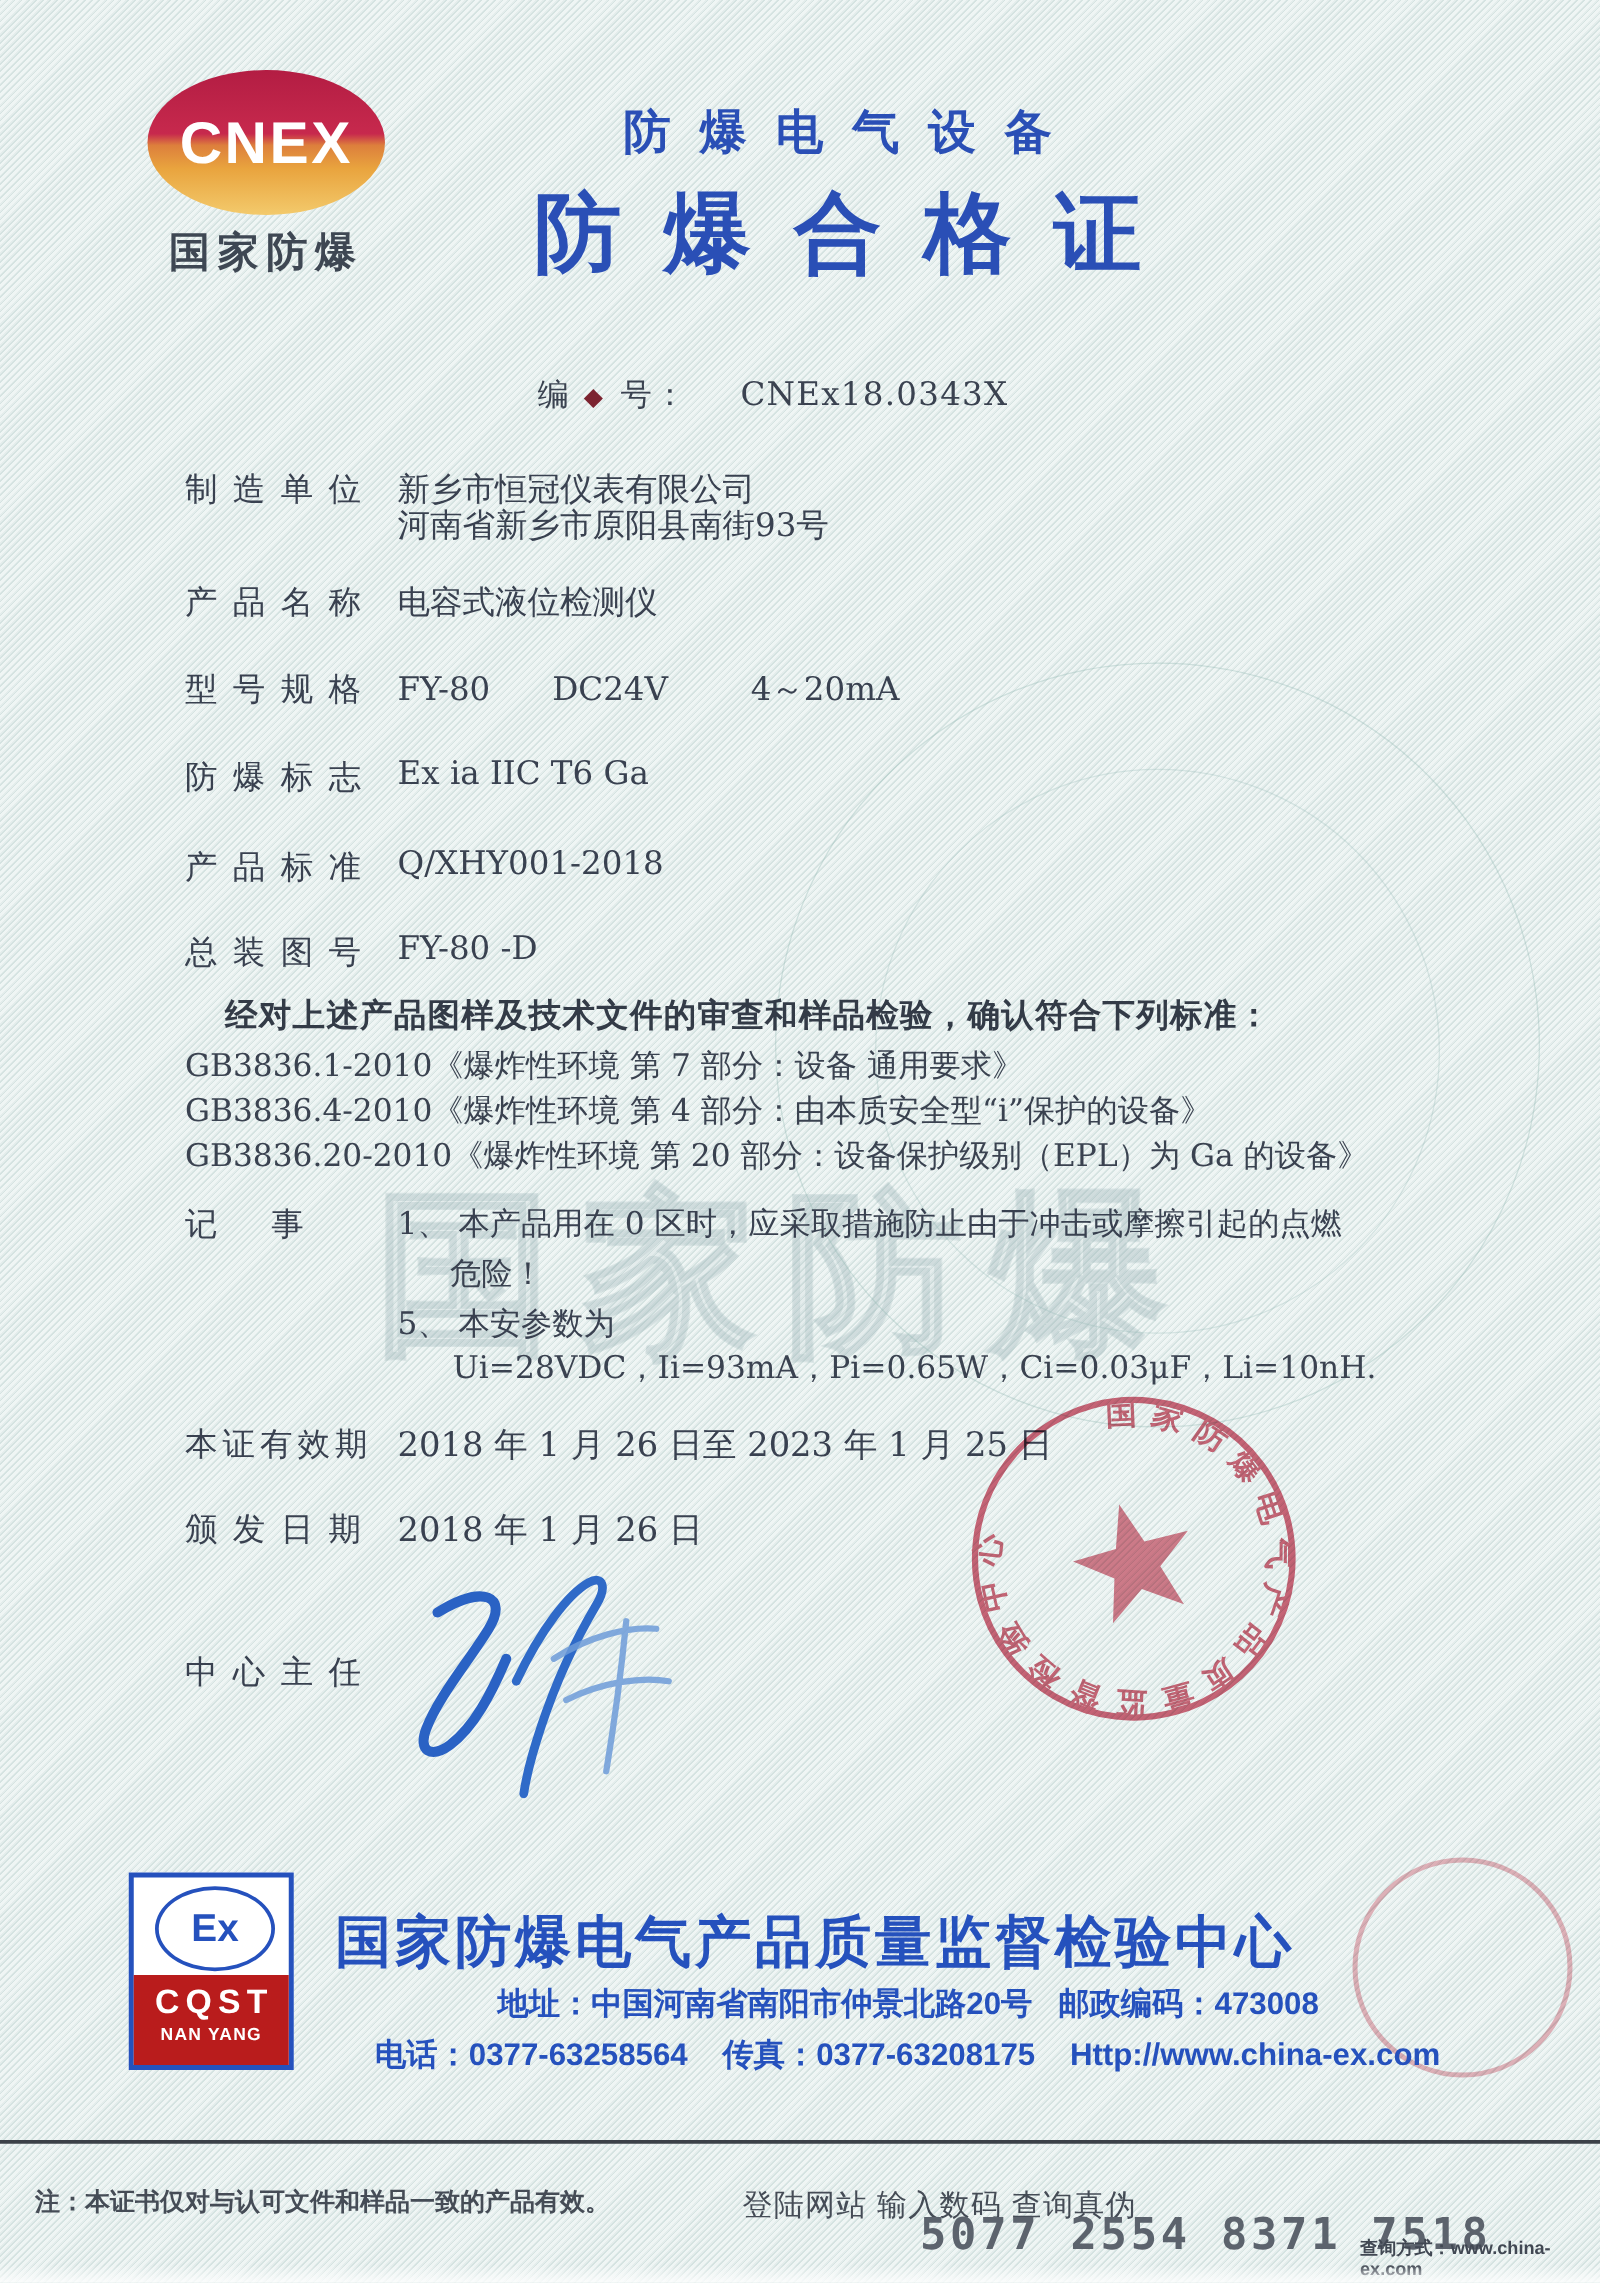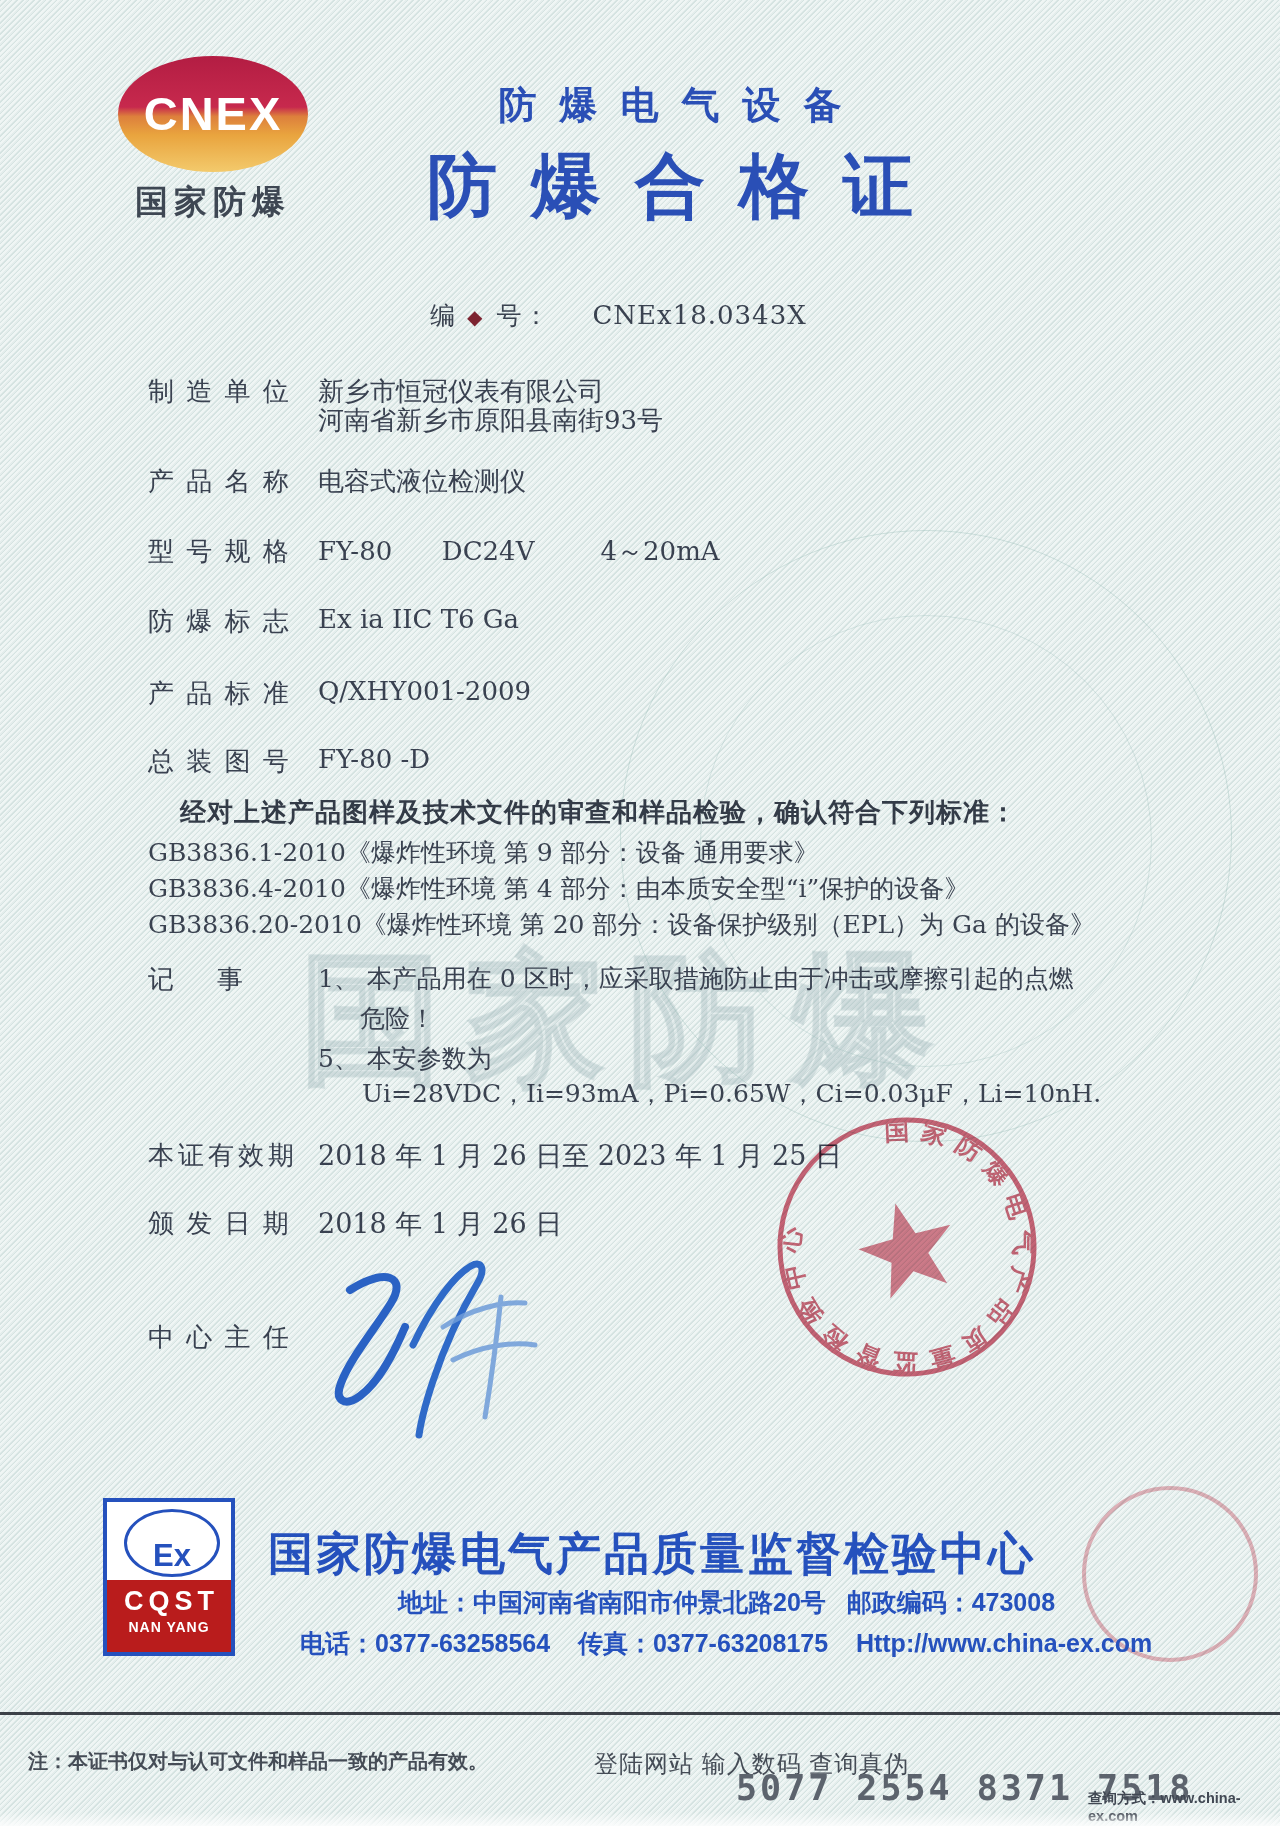--- a/index.html
+++ b/index.html
@@ -47,21 +47,21 @@
   .std-intro{left:148px;top:795px;font-size:26px;font-weight:600;color:#333b47;letter-spacing:1px;margin-left:32px;}
   .std{left:148px;font-size:25px;color:#3a4250;}
 
   .sig-svg{left:295px;top:1245px;}
   .seal{left:772px;top:1112px;transform:rotate(-15deg);opacity:0.85;mix-blend-mode:multiply;}
   .seal2{left:1082px;top:1486px;width:168px;height:168px;border:4px solid rgba(205,73,94,0.5);border-radius:50%;opacity:.8;mix-blend-mode:multiply;}
 
   
   .ex-box{left:103px;top:1498px;width:132px;height:158px;border:4px solid #2551bd;background:#ffffff;box-sizing:border-box;}
   .ex-oval{position:absolute;left:17px;top:7px;width:90px;height:62px;border:3px solid #2551bd;border-radius:50%;
-    display:flex;align-items:flex-end;justify-content:center;color:#2551bd;font-size:31px;font-weight:bold;}
+    display:flex;align-items:center;justify-content:center;color:#2551bd;font-size:31px;font-weight:bold;}
   .ex-blue{position:absolute;left:0;top:78px;width:124px;height:72px;background:#b91c1c;color:#ffffff;text-align:center;}
   .ex-cqst{display:block;margin-top:6px;font-size:27px;font-weight:bold;letter-spacing:5px;text-indent:5px;}
   .ex-ny{display:block;margin-top:2px;font-size:14px;font-weight:600;letter-spacing:1px;}
   .org-name{left:268px;top:1524px;font-size:45px;font-weight:bold;color:#2551bd;letter-spacing:3px;}
   .org-line{font-size:25px;font-weight:bold;color:#2551bd;}
   .addr{left:398px;top:1586px;}
   .phone{left:300px;top:1627px;}
 
   .rule{left:0;top:1712px;width:1280px;height:3px;background:#3c4148;}
   .foot-note{left:28px;top:1748px;font-size:20px;font-weight:600;color:#454c56;}
@@ -100,27 +100,27 @@
   <div class="abs f-label serif pre" style="top:464px">产 品 名 称</div>
   <div class="abs f-value serif pre" style="top:464px">电容式液位检测仪</div>
 
   <div class="abs f-label serif pre" style="top:534px">型 号 规 格</div>
   <div class="abs f-value serif pre" style="top:534px">FY-80      DC24V        4～20mA</div>
 
   <div class="abs f-label serif pre" style="top:604px">防 爆 标 志</div>
   <div class="abs f-value serif pre" style="top:604px">Ex ia IIC T6 Ga</div>
 
   <div class="abs f-label serif pre" style="top:676px">产 品 标 准</div>
-  <div class="abs f-value serif pre" style="top:676px">Q/XHY001-2009</div>
+  <div class="abs f-value serif pre" style="top:676px">Q/XHY001-2018</div>
 
   <div class="abs f-label serif pre" style="top:744px">总 装 图 号</div>
   <div class="abs f-value serif pre" style="top:744px">FY-80 -D</div>
 
   <div class="abs std-intro">经对上述产品图样及技术文件的审查和样品检验，确认符合下列标准：</div>
-  <div class="abs std serif" style="top:836px">GB3836.1-2010《爆炸性环境  第 9 部分：设备 通用要求》</div>
+  <div class="abs std serif" style="top:836px">GB3836.1-2010《爆炸性环境  第 7 部分：设备 通用要求》</div>
   <div class="abs std serif" style="top:872px">GB3836.4-2010《爆炸性环境  第 4 部分：由本质安全型“i”保护的设备》</div>
   <div class="abs std serif" style="top:908px">GB3836.20-2010《爆炸性环境  第 20 部分：设备保护级别（EPL）为 Ga 的设备》</div>
 
   <div class="abs f-label serif pre" style="top:962px">记    事</div>
   <div class="abs f-value serif pre" style="top:962px;font-size:25px">1、 本产品用在 0 区时，应采取措施防止由于冲击或摩擦引起的点燃</div>
   <div class="abs serif pre" style="left:360px;top:1002px;font-size:25px">危险！</div>
   <div class="abs f-value serif pre" style="top:1042px;font-size:25px">5、 本安参数为</div>
   <div class="abs serif pre" style="left:362px;top:1077px;font-size:25px">Ui=28VDC，Ii=93mA，Pi=0.65W，Ci=0.03μF，Li=10nH.</div>
 
   <div class="abs f-label serif pre" style="top:1138px;letter-spacing:4px">本证有效期</div>

